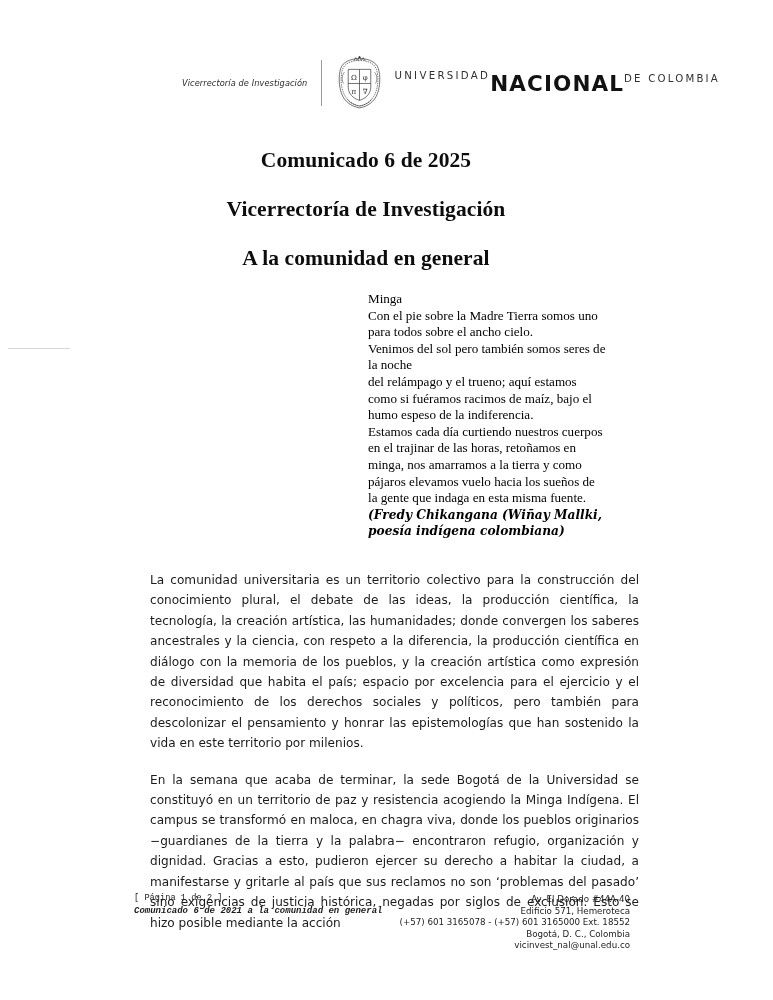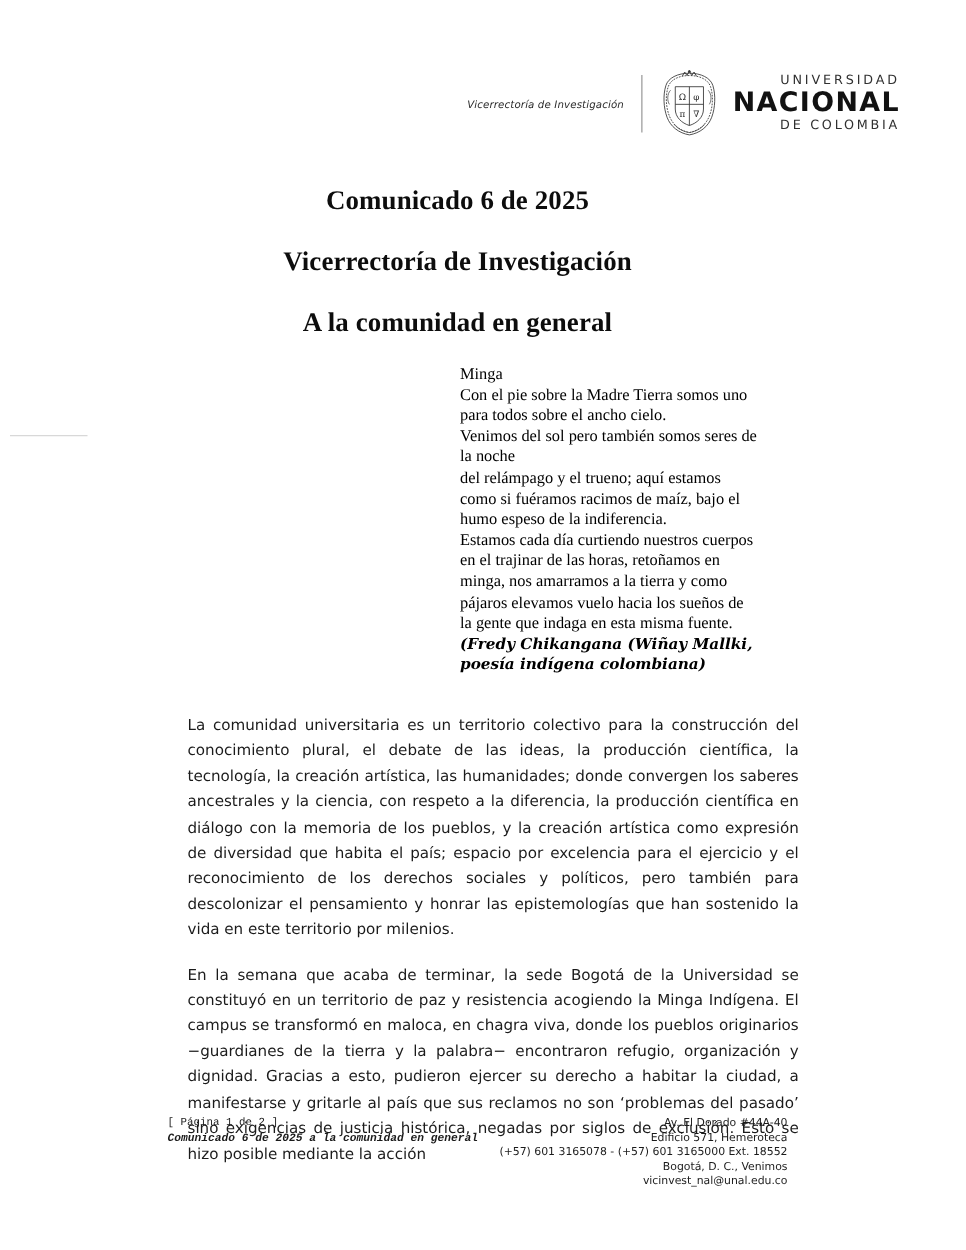--- a/index.html
+++ b/index.html
@@ -56,24 +56,23 @@
     margin-right: 14px;
   }
   .crest {
     width: 47px;
     height: 54px;
     flex: none;
     margin-right: 11px;
   }
   .wordmark {
     display: flex;
-    flex-direction: column;
+    flex-direction: row;
     justify-content: center;
     line-height: 1;
-    align-items: flex-end;
   }
   .wm-1 {
     font-family: "DejaVu Sans", sans-serif;
     font-size: 10.2px;
     letter-spacing: 2.3px;
     color: #303030;
     font-weight: 400;
   }
   .wm-2 {
     font-family: "DejaVu Sans", sans-serif;
@@ -252,24 +251,24 @@
   </div>
 
   <div class="body-text">
     <p>La comunidad universitaria es un territorio colectivo para la construcción del conocimiento plural, el debate de las ideas, la producción científica, la tecnología, la creación artística, las humanidades; donde convergen los saberes ancestrales y la ciencia, con respeto a la diferencia, la producción científica en diálogo con la memoria de los pueblos, y la creación artística como expresión de diversidad que habita el país; espacio por excelencia para el ejercicio y el reconocimiento de los derechos sociales y políticos, pero también para descolonizar el pensamiento y honrar las epistemologías que han sostenido la vida en este territorio por milenios.</p>
     <p>En la semana que acaba de terminar, la sede Bogotá de la Universidad se constituyó en un territorio de paz y resistencia acogiendo la Minga Indígena. El campus se transformó en maloca, en chagra viva, donde los pueblos originarios −guardianes de la tierra y la palabra− encontraron refugio, organización y dignidad. Gracias a esto, pudieron ejercer su derecho a habitar la ciudad, a manifestarse y gritarle al país que sus reclamos no son ‘problemas del pasado’ sino exigencias de justicia histórica, negadas por siglos de exclusión. Esto se hizo posible mediante la acción</p>
   </div>
 
   <div class="footer">
     <div class="footer-left">
       <div class="footer-page">[ Página 1 de 2 ]</div>
-      <div class="footer-sub">Comunicado 6 de 2025 a la comunidad en general</div>
+      <div class="footer-sub">Comunicado 6 de 2021 a la comunidad en general</div>
     </div>
     <div class="footer-right">
       <div>Av. El Dorado #44A-40</div>
       <div>Edificio 571, Hemeroteca</div>
       <div>(+57) 601 3165078 - (+57) 601 3165000 Ext. 18552</div>
-      <div>Bogotá, D. C., Venimos</div>
+      <div>Bogotá, D. C., Colombia</div>
       <div>vicinvest_nal@unal.edu.co</div>
     </div>
   </div>
 
 </div>
 
 </body></html>

